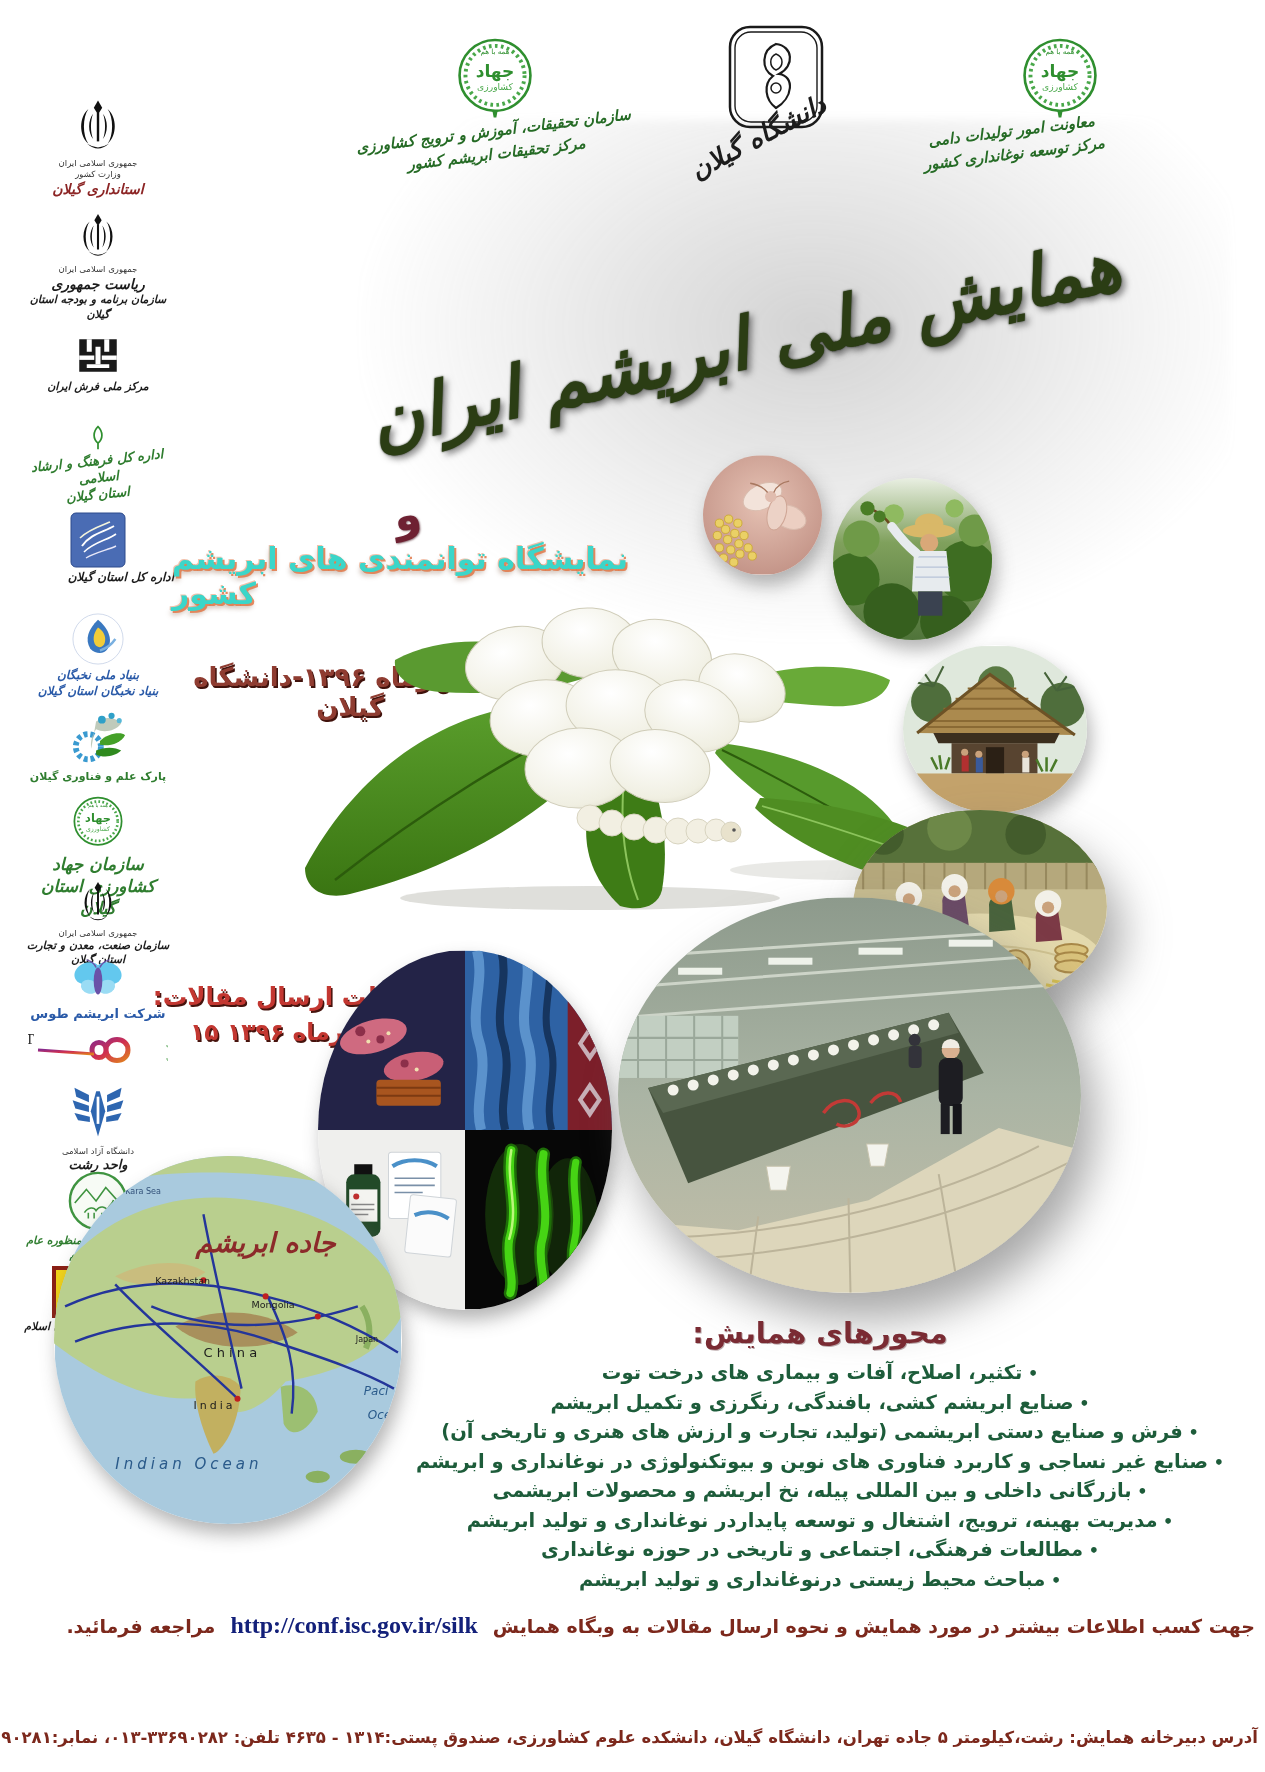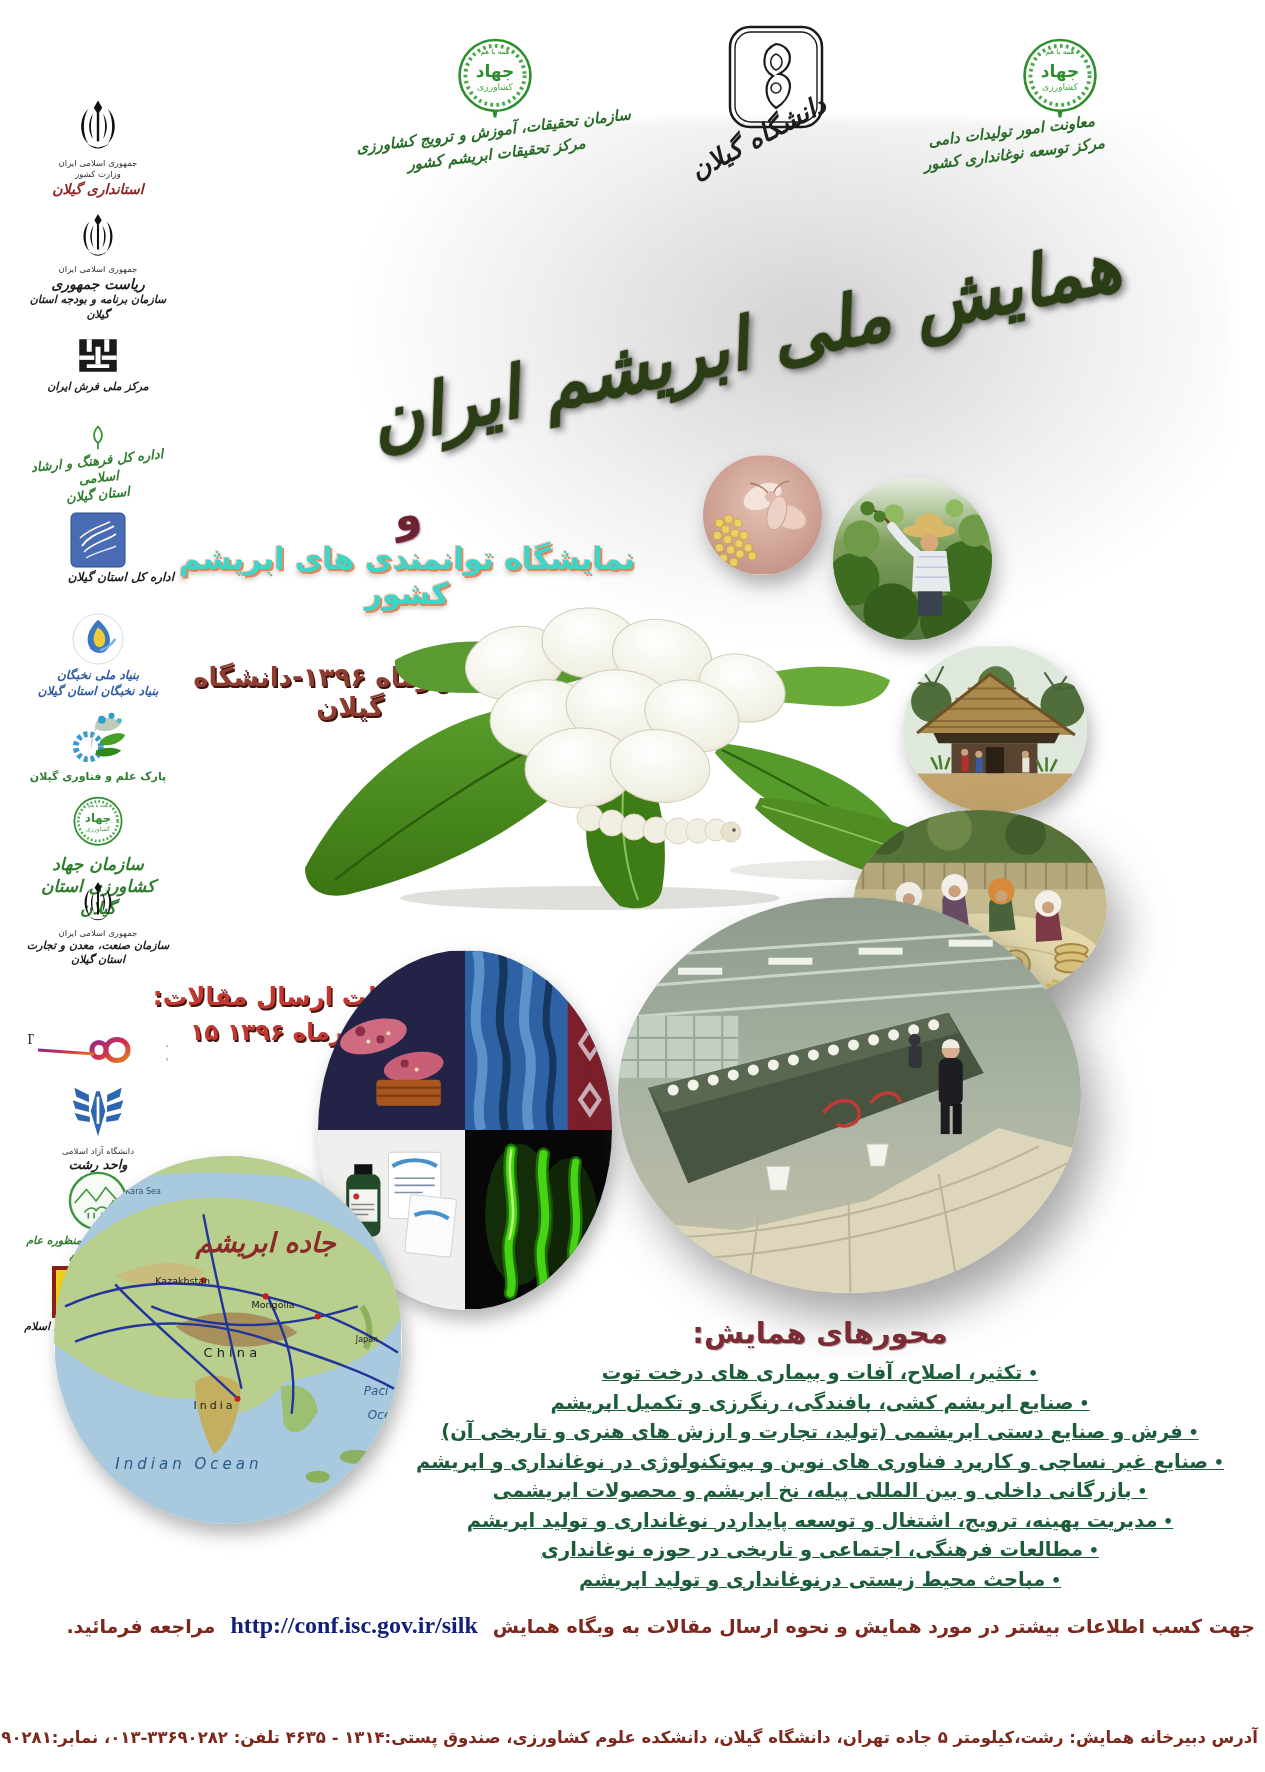--- a/index.html
+++ b/index.html
@@ -24,37 +24,37 @@
   .cap.red{color:#8c2525;}
   .cap.green{color:#2f7d2f;}
   .cap.blue{color:#2a5aa8;}
   .side-item svg{display:block;margin:0 auto 2px;}
   
   .main-title{left:355px;top:218px;width:780px;height:250px;display:flex;align-items:center;justify-content:center;
     transform:rotate(-12deg);font-size:71px;font-weight:bold;font-style:italic;color:#2b3d14;direction:rtl;
     white-space:nowrap;text-shadow:3px 4px 6px rgba(45,45,45,.55),0 0 2px #16230a;}
   .vav{left:393px;top:489px;font-size:44px;font-weight:bold;color:#6e2132;transform:rotate(-10deg);
        text-shadow:1px 1px 2px rgba(60,10,20,.6);}
-  .subtitle{left:172px;top:541px;width:470px;text-align:center;font-size:30px;font-weight:bold;direction:rtl;
+  .subtitle{left:172px;top:541px;width:470px;text-align:left;font-size:30px;font-weight:bold;direction:rtl;
     color:#3bd6c9;text-shadow:2px 2px 0 rgba(224,120,72,.85),-1px -1px 0 rgba(224,120,72,.45),0 4px 5px rgba(110,60,30,.35);}
   .date-venue{left:172px;top:662px;width:356px;text-align:center;font-size:26px;font-weight:bold;direction:rtl;
     color:#8f3c31;text-shadow:1.5px 1.5px 0 #40120c;}
   .deadline{left:190px;top:982px;width:300px;font-weight:bold;color:#c33731;
     text-shadow:1.5px 1.5px 0 #47130d;}
   .deadline .l1{font-size:24.5px;direction:rtl;text-align:left;white-space:nowrap;}
   .deadline .l2{font-size:23.5px;direction:ltr;text-align:left;margin-top:7px;}
   
   .photo{position:absolute;overflow:hidden;}
   .round{border-radius:50%;}
   .shadow-sm{box-shadow:4px 10px 18px rgba(90,90,90,.45);}
   .shadow-lg{box-shadow:14px 26px 45px rgba(95,95,95,.55);}
   
   .themes{right:25px;top:1316px;width:840px;direction:rtl;text-align:center;}
   .themes-heading{font-size:29px;font-weight:bold;color:#7a2b33;margin:0 0 9px 0;text-shadow:1px 1px 0 rgba(70,20,25,.35);}
-  .theme-item{font-size:19.5px;font-weight:bold;color:#1d5c3a;line-height:28.5px;white-space:nowrap;text-decoration:underline;}
+  .theme-item{font-size:19.5px;font-weight:bold;color:#1d5c3a;line-height:28.5px;white-space:nowrap;}
   .theme-item::before{content:"• ";color:#1d5c3a;font-size:16px;}
   
   .footer1{left:380px;top:1612px;width:875px;direction:rtl;text-align:left;white-space:nowrap;}
   .footer1 .fa{font-size:19px;font-weight:bold;color:#7c281c;}
   .footer1 .url{font-family:"Liberation Serif",serif;font-size:24px;font-weight:bold;color:#13207a;padding:0 10px;direction:ltr;unicode-bidi:embed;}
   .footer2{left:8px;top:1728px;width:1250px;direction:rtl;text-align:right;font-size:16.5px;font-weight:bold;color:#7c281c;white-space:nowrap;}
 </style>
 </head>
 <body>
 
@@ -214,20 +214,31 @@
           <path d="M28 9 C36 16 36 31 28 38 C33 31 33 16 28 9 Z"></path>
       <path d="M16 13 C11.5 18 11.5 29 16 34 C13.5 29 13.5 18 16 13 Z"></path>
           <path d="M24 13 C28.5 18 28.5 29 24 34 C26.5 29 26.5 18 24 13 Z"></path>
       <path d="M11 38 Q20 46 29 38 Q20 44 11 38 Z"></path>
         </g>
     </svg>
     <div class="cap tiny">جمهوری اسلامی ایران</div>
     <div class="cap script" style="font-size:11px">سازمان صنعت، معدن و تجارت استان گیلان</div>
   </div>
 
+  <div class="side-item" style="top:958px;">
+    <svg width="56" height="46" viewBox="0 0 56 48">
+      <ellipse cx="17" cy="16" rx="14" ry="11" fill="#63c8ee" transform="rotate(-22 17 16)"></ellipse>
+      <ellipse cx="39" cy="16" rx="14" ry="11" fill="#63c8ee" transform="rotate(22 39 16)"></ellipse>
+      <ellipse cx="19" cy="30" rx="9" ry="7" fill="#9adcf4" transform="rotate(18 19 30)"></ellipse>
+      <ellipse cx="37" cy="30" rx="9" ry="7" fill="#9adcf4" transform="rotate(-18 37 30)"></ellipse>
+      <ellipse cx="28" cy="24" rx="4.5" ry="14" fill="#6a52a8"></ellipse>
+      <path d="M26 10 C24 5 20 3 16 2 M30 10 C32 5 36 3 40 2" stroke="#6a52a8" fill="none" stroke-width="1.5"></path>
+    </svg>
+    <div class="cap blue" style="font-size:13px;font-weight:bold">شرکت ابریشم طوس</div>
+  </div>
 
   <div class="side-item" style="top:1026px;">
     <svg width="140" height="48" viewBox="0 0 140 48">
       <defs>
           <linearGradient id="itg" x1="0" y1="0" x2="1" y2="1">
         <stop offset="0" stop-color="#8a2a8a"></stop>
             <stop offset="0.5" stop-color="#d03050"></stop>
             <stop offset="1" stop-color="#e08020"></stop>
       </linearGradient>
         </defs>

